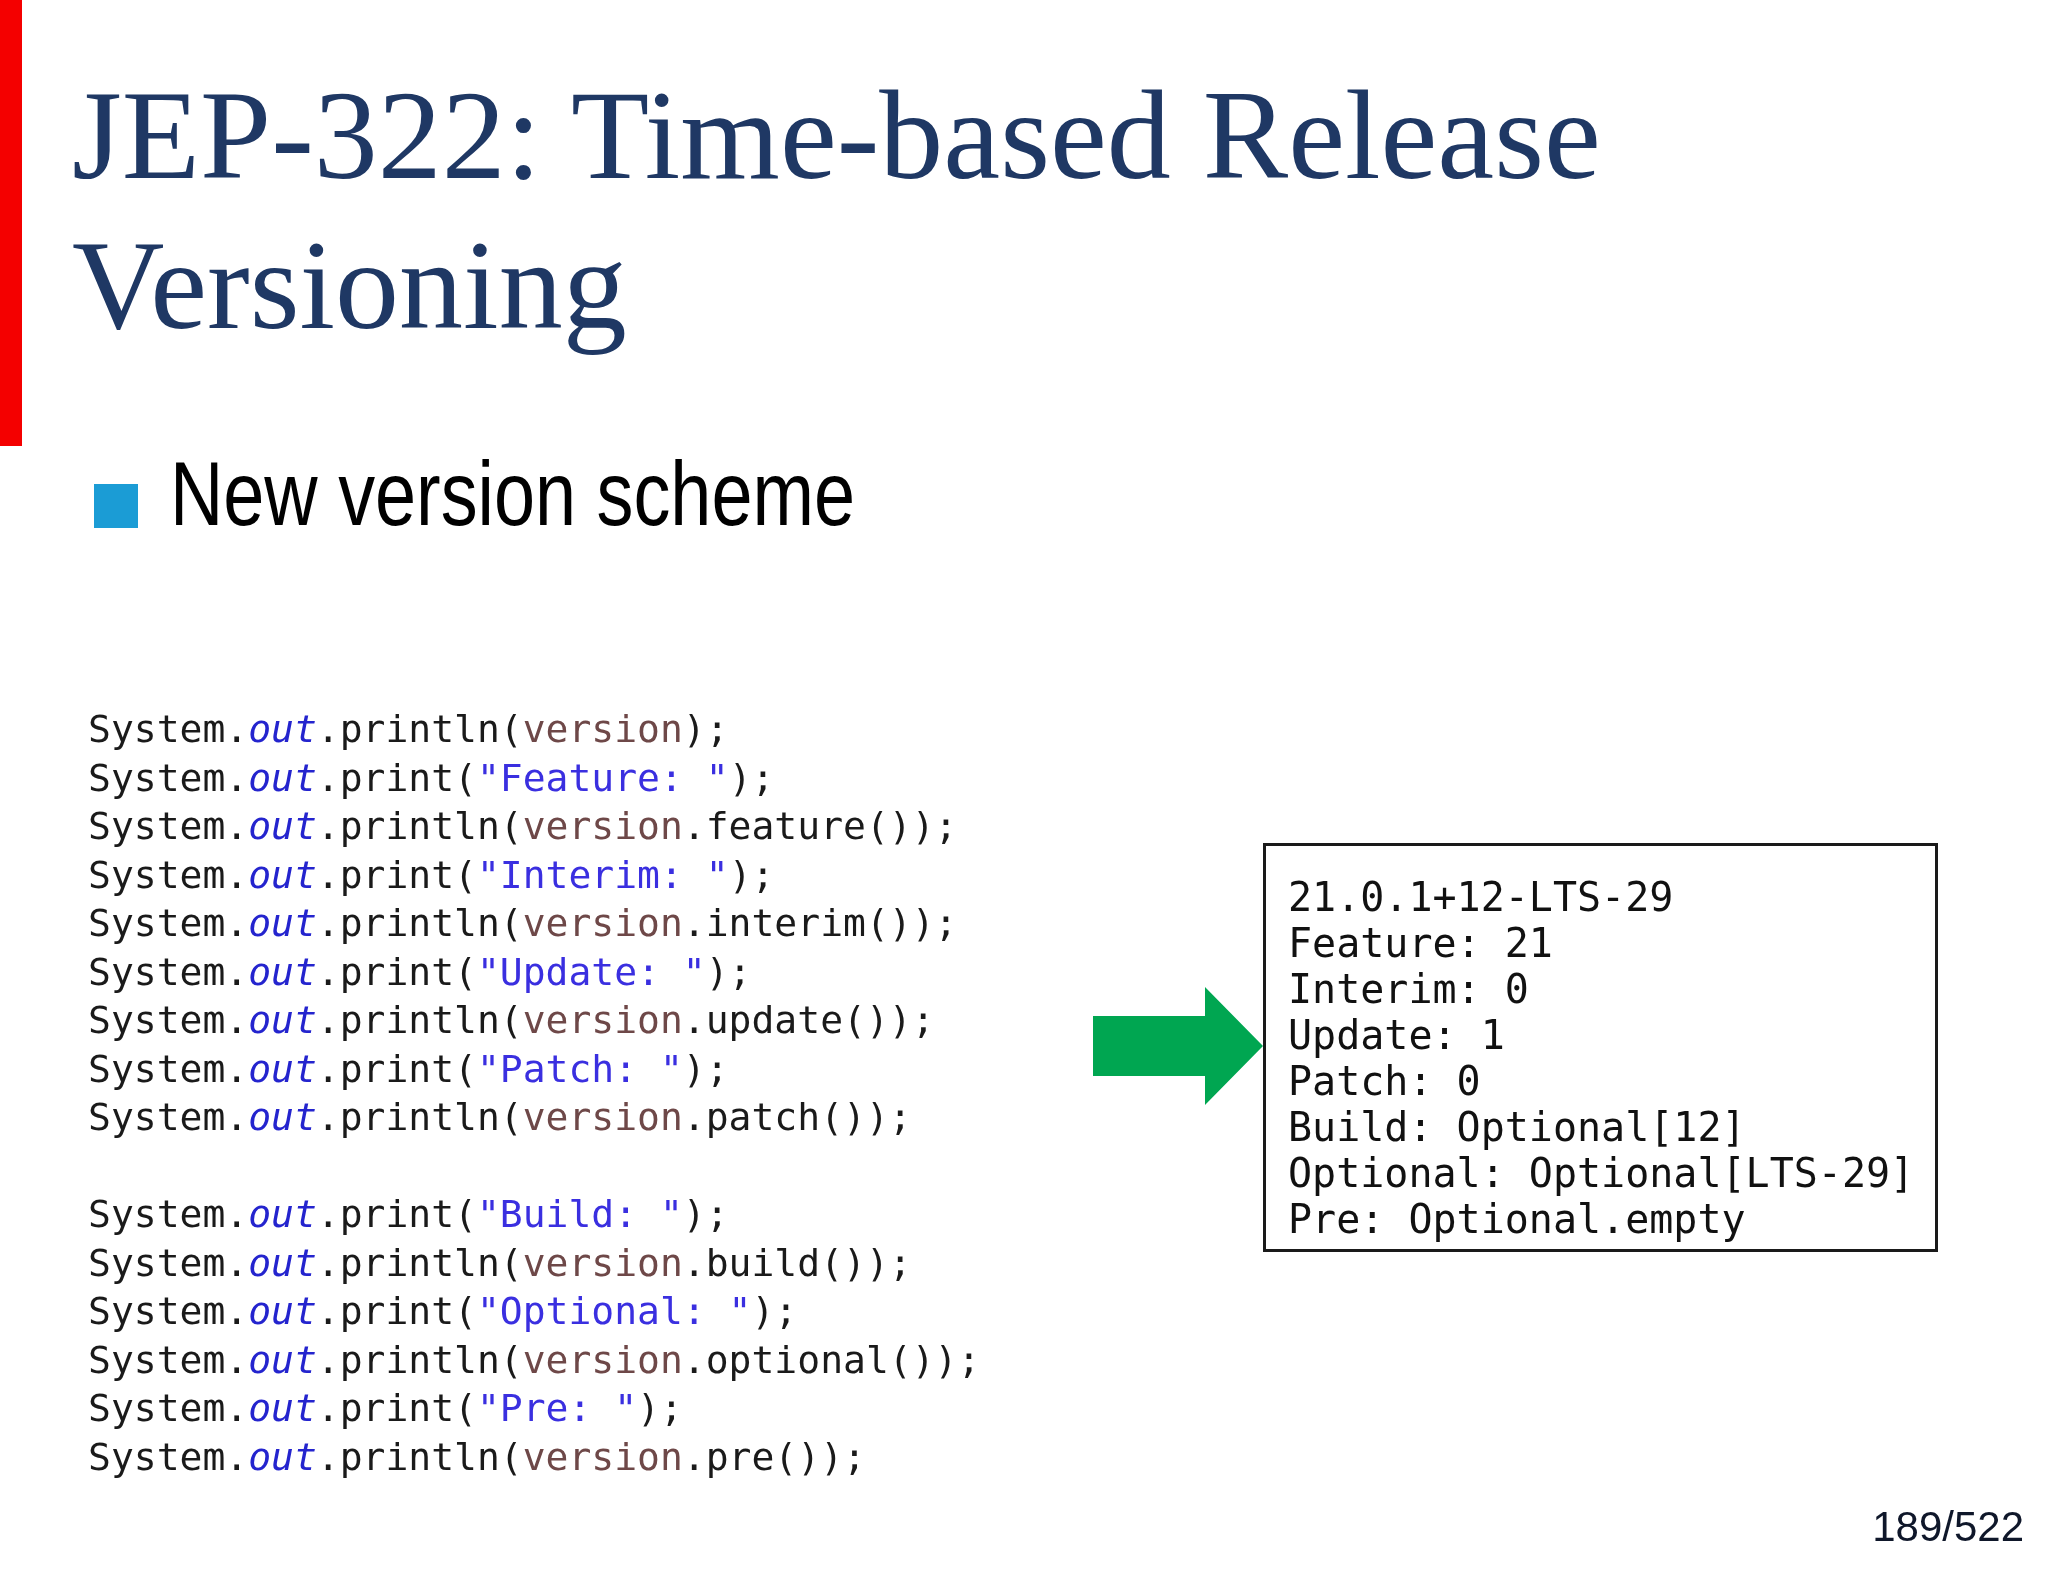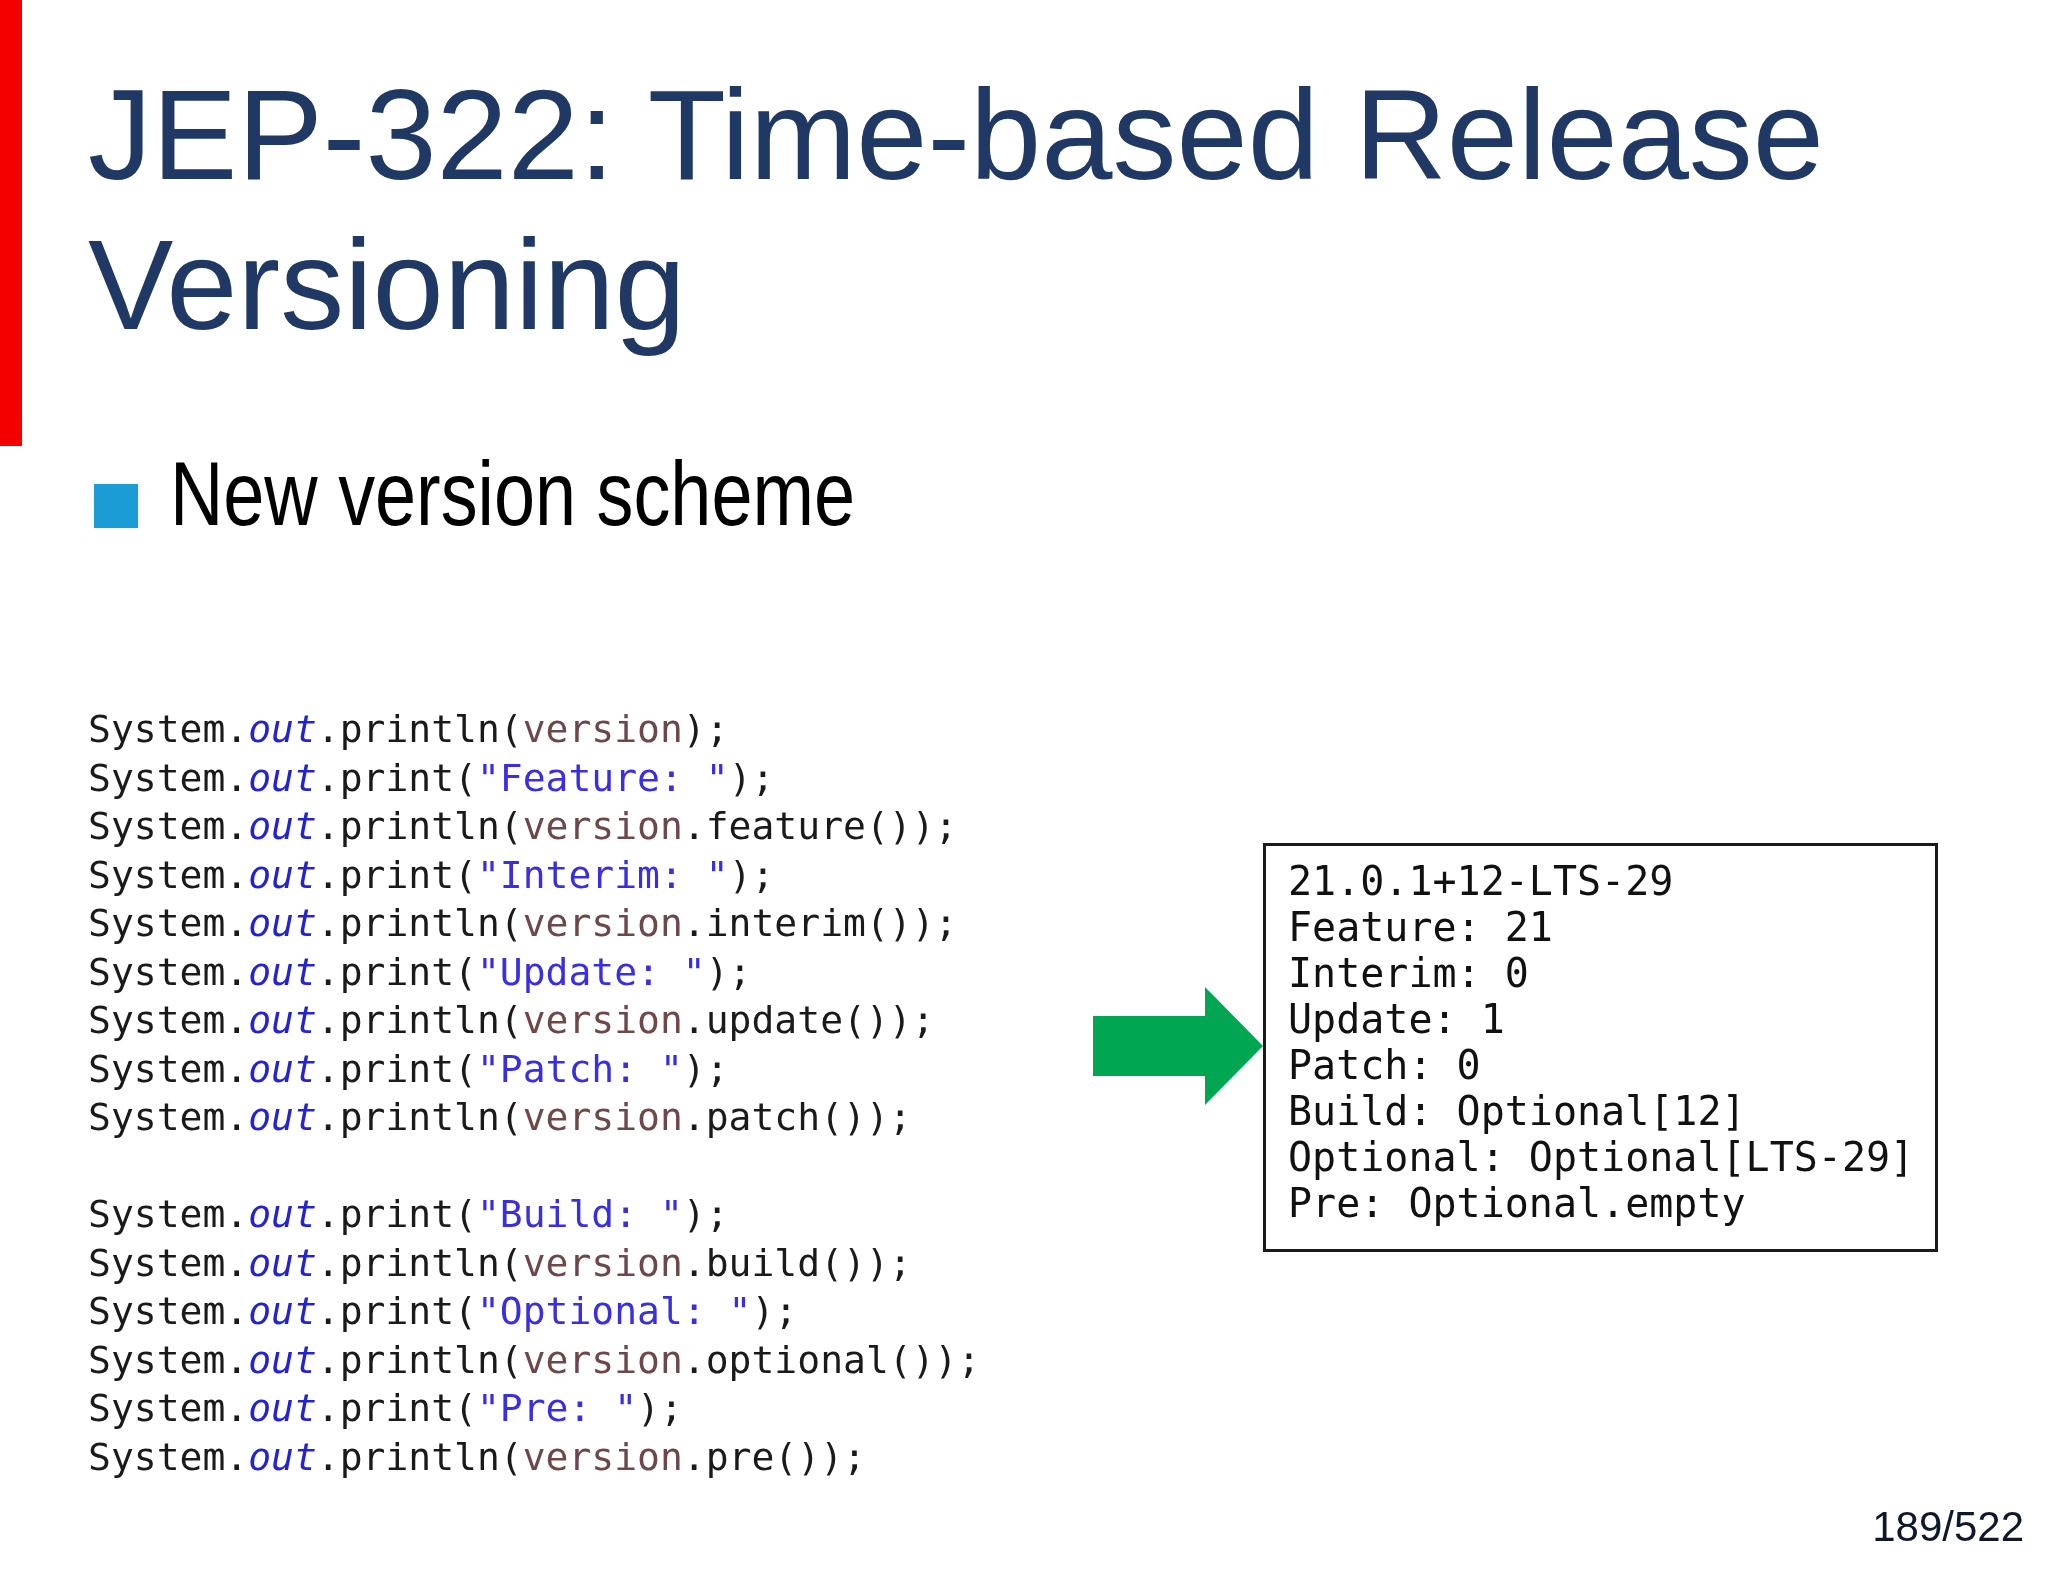--- a/index.html
+++ b/index.html
@@ -2,22 +2,22 @@
 <html style="--title: #1F3864; --bullet: #1B9CD5; --arrow: #00A651; --accent-red: #F40000; --code-plain: #1A1A1A; --code-keyword: #8E2273; --code-field: #2424CE; --code-string: #3A2FE0; --code-var: #6E4848; --box-border: #1A1A1A;"><head>
 <meta charset="utf-8">
 <style>
   html,body{margin:0;padding:0;background:#ffffff;}
   .slide{
     position:relative;width:2048px;height:1582px;background:#ffffff;overflow:hidden;
     font-family:"Liberation Sans",sans-serif;
   }
   .red-bar{position:absolute;left:0;top:0;width:22px;height:446px;background:var(--accent-red,#f40000);}
   .title{
-    position:absolute;left:88px;top:60px;
-    font-family:Liberation Sans, sans-serif;
+    position:absolute;left:72px;top:60px;
+    font-family:Liberation Serif, serif;
     font-size:128px;line-height:150px;color:var(--title,#1F3864);
     letter-spacing:0;
   }
   .heading-row{position:absolute;left:88px;top:446px;height:110px;}
   .bullet-square{position:absolute;left:6px;top:38px;width:44px;height:44px;background:var(--bullet,#1B9CD5);}
   .heading-text{
     position:absolute;left:82px;top:0;
     font-size:90px;line-height:97px;color:#000;
     transform:scaleX(0.82);transform-origin:left top;white-space:nowrap;
     font-family:"Liberation Sans",sans-serif;
@@ -34,21 +34,21 @@
   .tok-p{color:var(--code-plain,#1a1a1a);}
   .tok-k{color:var(--code-keyword,#8E2273);font-weight:bold;}
   .tok-o{color:var(--code-field,#2424CE);font-weight:normal;font-style:italic;}
   .tok-s{color:var(--code-string,#3A2FE0);}
   .tok-v{color:var(--code-var,#6E4848);}
   .tok-m{color:var(--code-plain,#1a1a1a);font-style:italic;}
   .arrow{position:absolute;left:1093px;top:985px;width:172px;height:122px;}
   .output-box{
     position:absolute;left:1263px;top:843px;width:675px;height:409px;
     box-sizing:border-box;border:3px solid var(--box-border,#1a1a1a);
-    padding:12px 22px 0 22px;background:#ffffff;
+    padding:28px 22px 0 22px;background:#ffffff;
   }
   .output-text{
     font-family:"DejaVu Sans Mono","Liberation Mono",monospace;
     font-size:40px;line-height:46px;color:#111;white-space:pre;
   }
   .page-number{
     position:absolute;right:24px;top:1502px;
     font-size:42px;line-height:50px;color:#0f172a;
     font-family:"Liberation Sans",sans-serif;
   }

